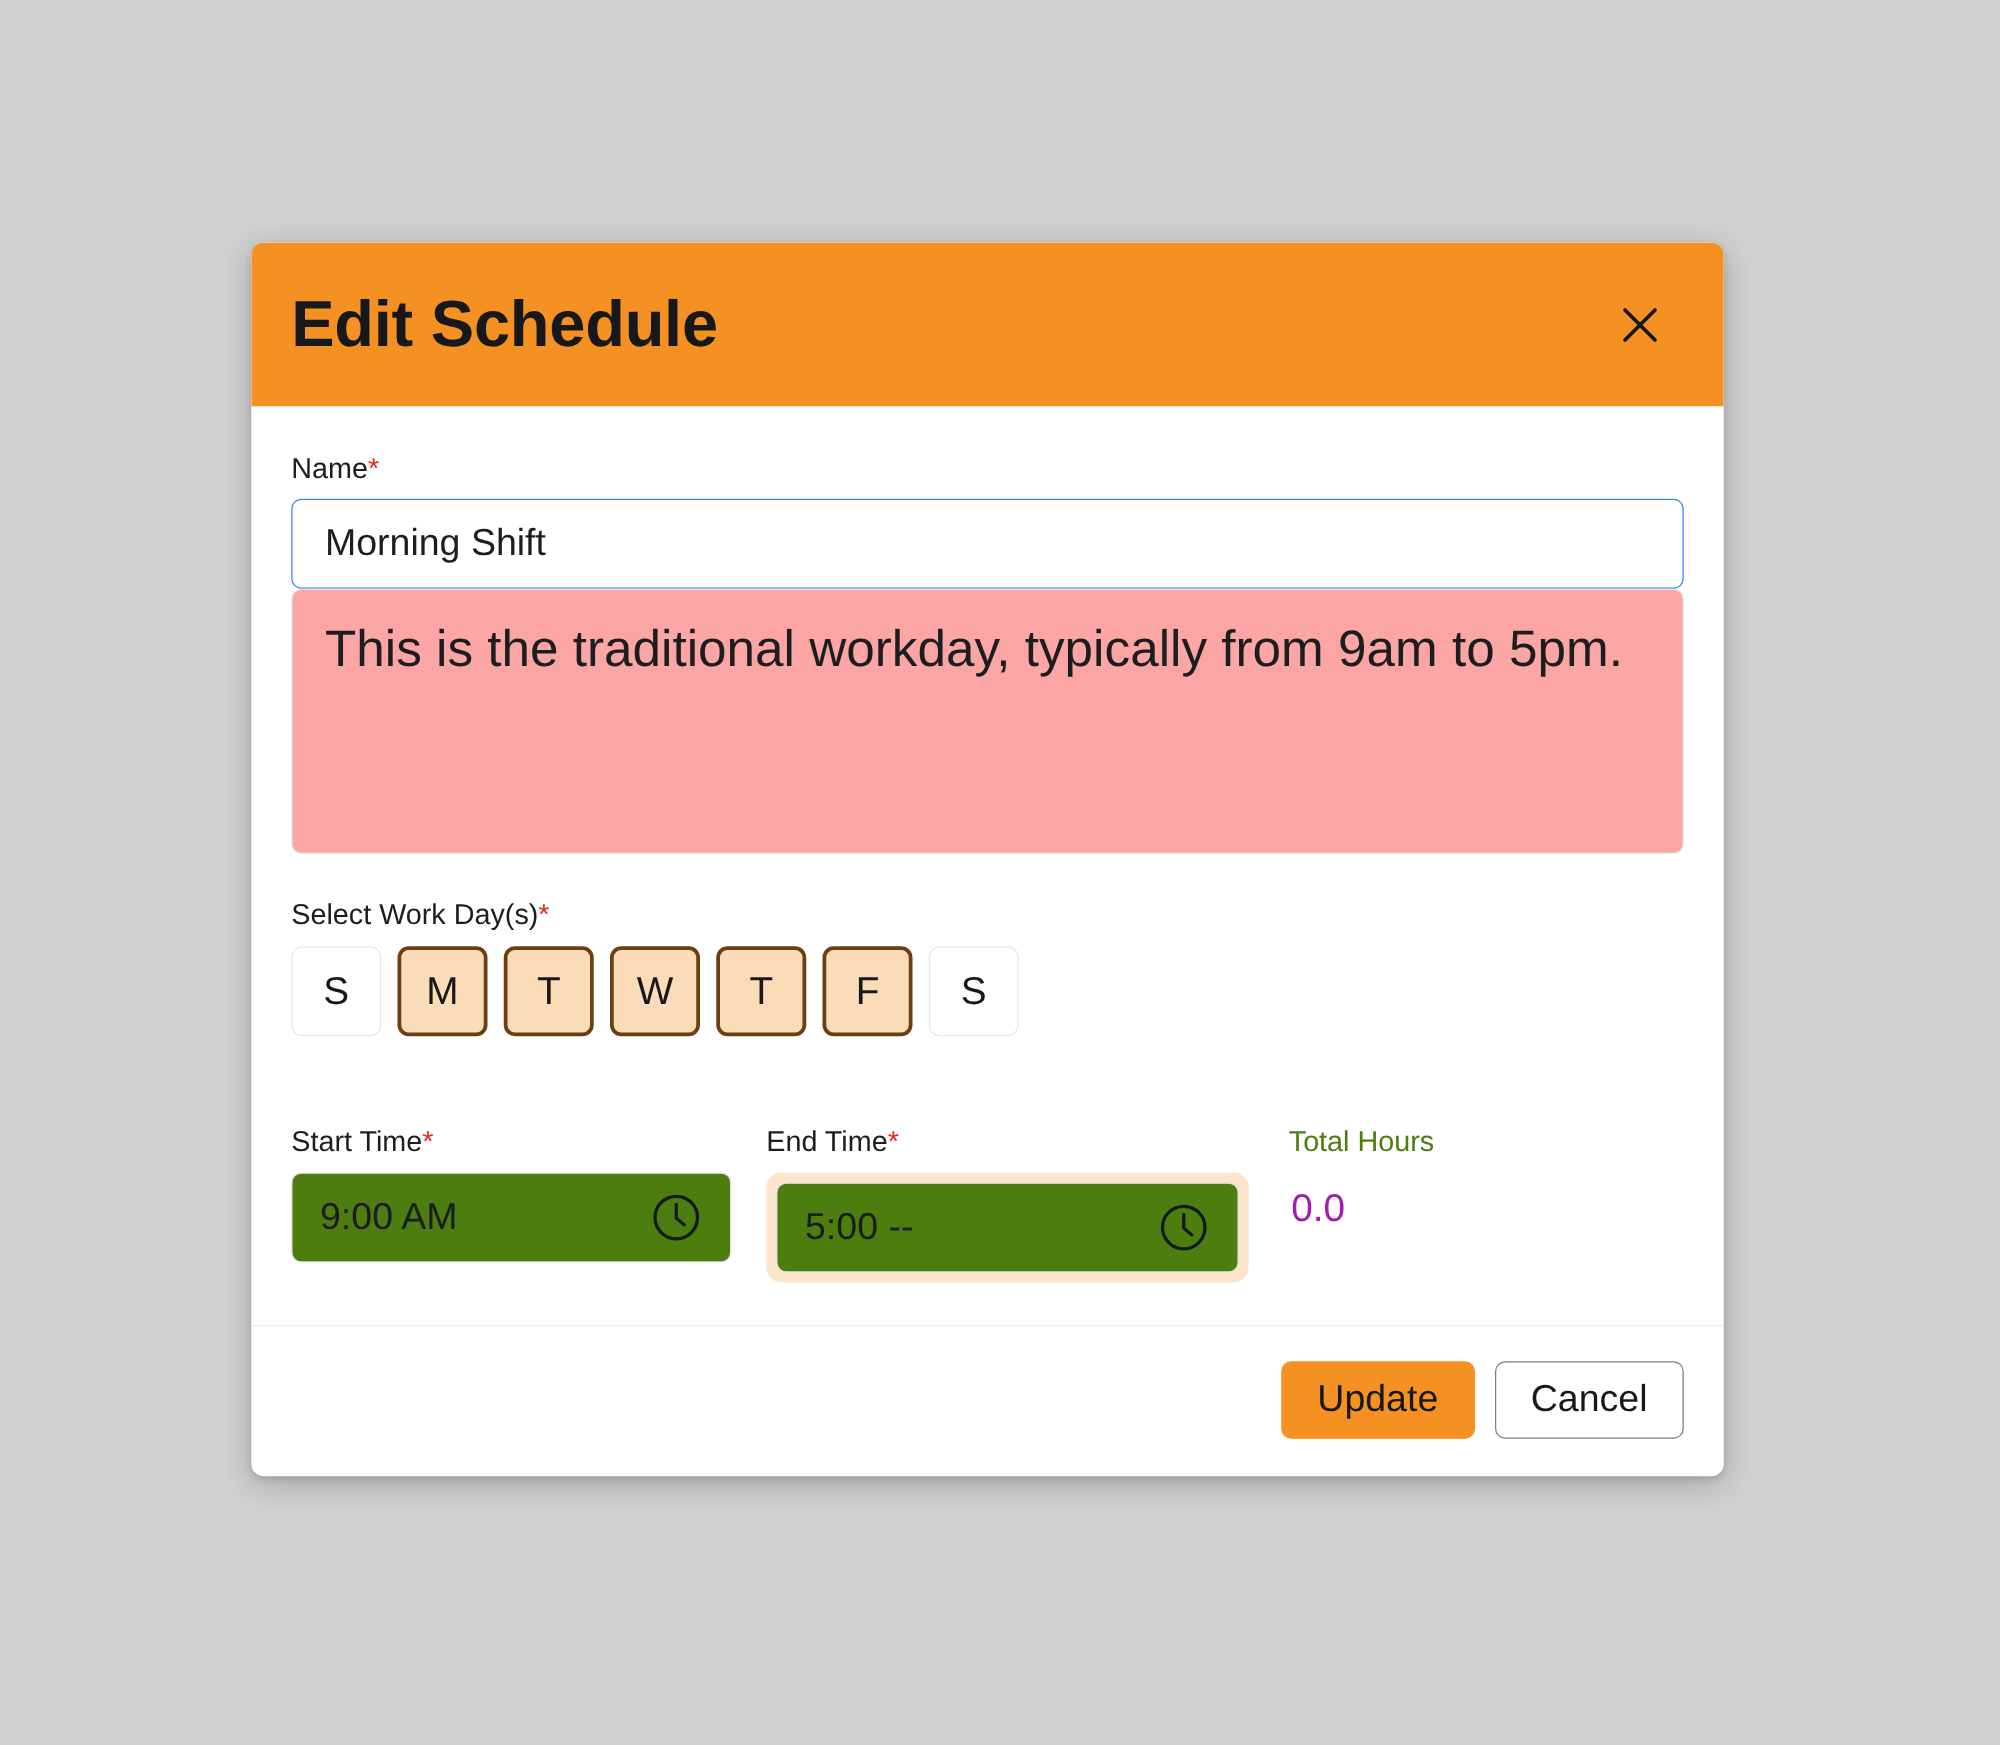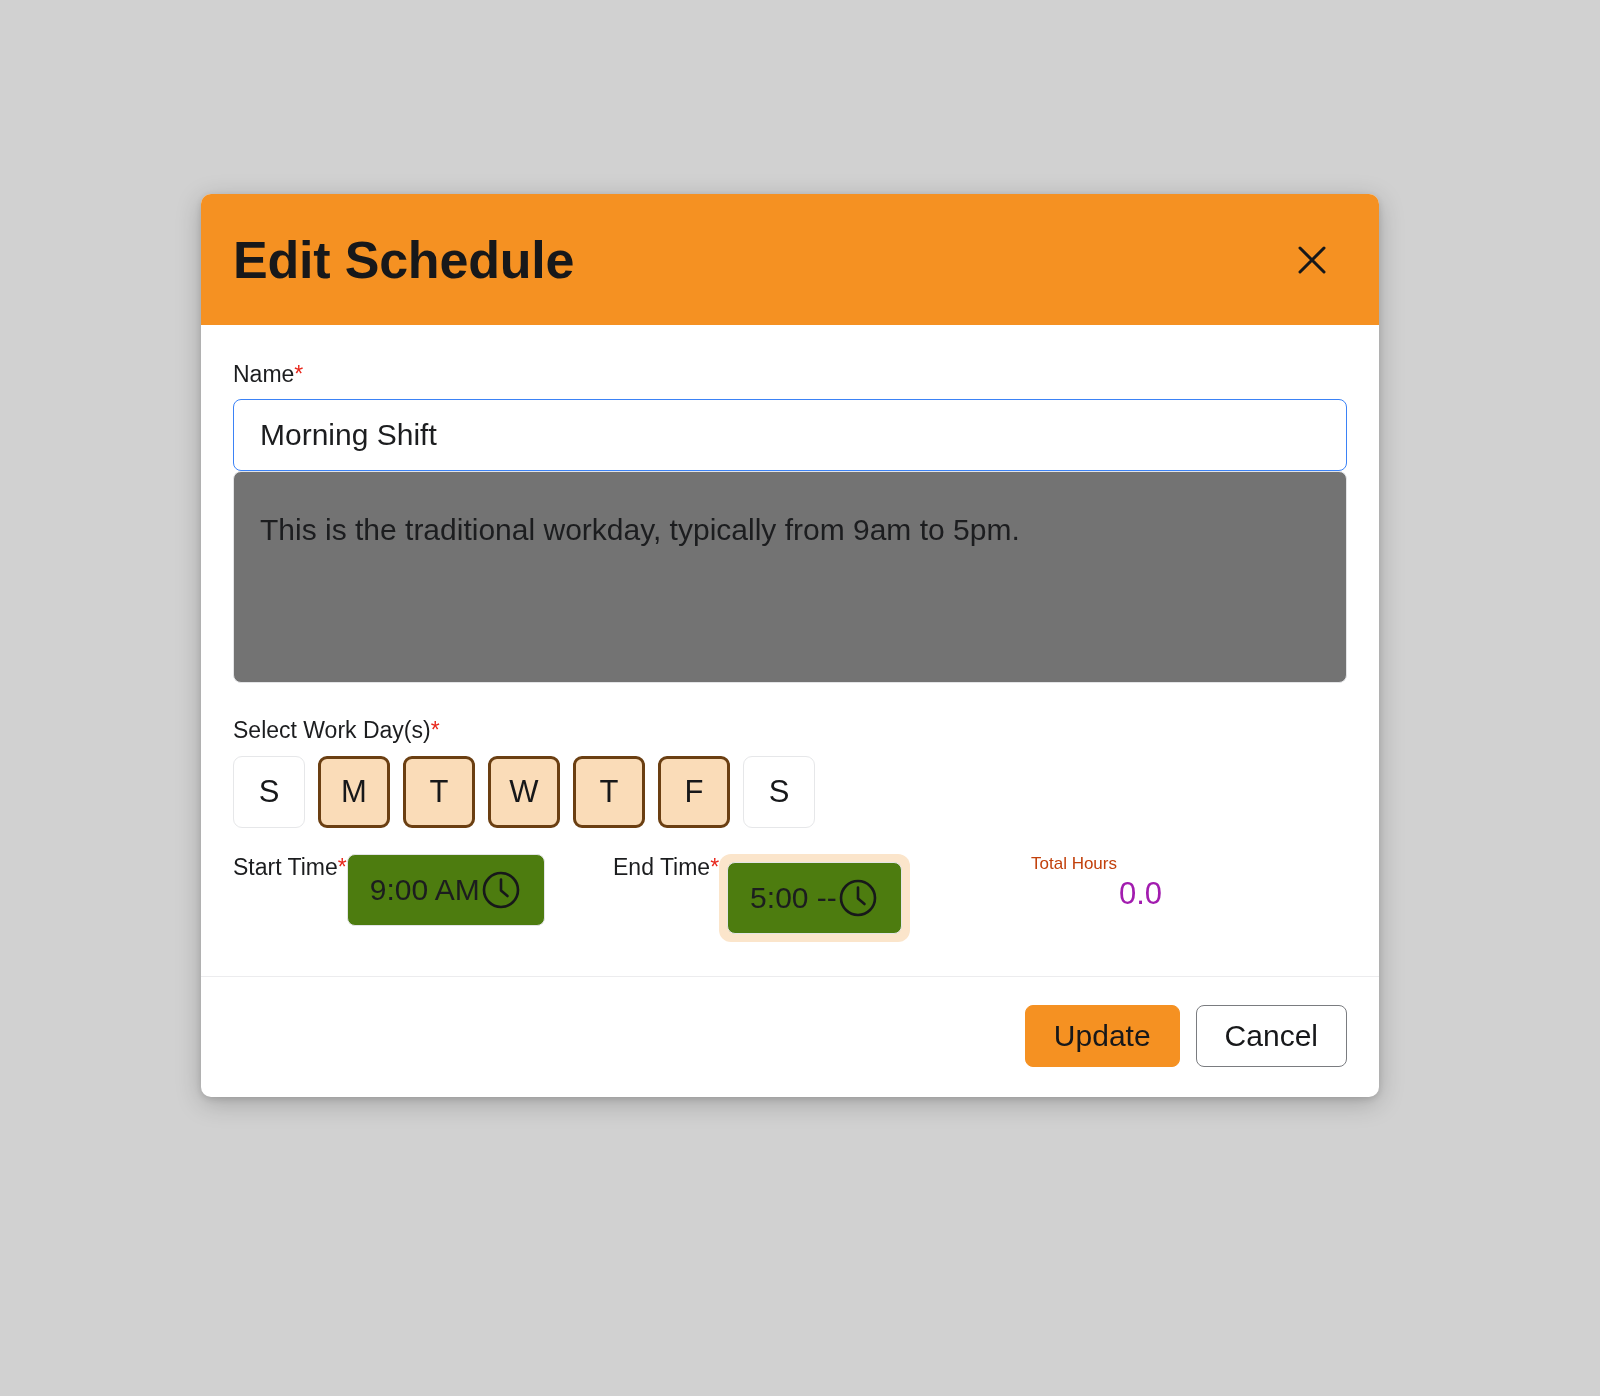--- a/index.html
+++ b/index.html
@@ -84,23 +84,23 @@
     color: #1c1d1f;
     font-family: "Liberation Sans", sans-serif;
     outline: none;
   }
 
   .textarea-input {
     width: 100%;
     height: 212px;
     border: 1px solid #e3e4e6;
     border-radius: 8px;
-    background: #737373;
-    padding: 39px 26px;
-    font-size: 30px;
+    background: #fca5a5;
+    padding: 22px 26px;
+    font-size: 41px;
     color: #1c1d1f;
     font-family: "Liberation Sans", sans-serif;
     line-height: 1.25;
     resize: none;
     outline: none;
   }
 
   
   .days-field { margin-top: 30px; margin-bottom: 26px; }
   .day-row {
@@ -127,21 +127,21 @@
     background: #fadcb8;
     border: 3px solid #6b3f12;
   }
 
   
   .time-row {
     display: flex;
     align-items: flex-start;
     margin-top: 6px;
   }
-  .time-col { display: flex; flex-direction: row; }
+  .time-col { display: flex; flex-direction: column; margin-top: 45px; }
   .time-col.start { width: 352px; }
   .time-col.end { width: 386px; margin-left: 28px; }
   .time-col.total { margin-left: 32px; }
 
   .time-box-wrap {
     border-radius: 12px;
     padding: 0;
   }
   .time-box-wrap.focused {
     background: #fbe5cb;
@@ -160,21 +160,21 @@
   }
   .time-box-wrap.focused .time-box { width: 100%; }
   .time-value {
     font-size: 30px;
     color: #1c1d1f;
     flex: 1;
   }
   .clock-icon { display: flex; align-items: center; justify-content: center; }
   .clock-icon svg { display: block; }
 
-  .total-label { font-size: 17px; color: #c2410c; }
+  .total-label { font-size: 23px; color: #4d7c0f; }
   .total-value {
     font-size: 31px;
     color: #a21caf;
     margin-top: 22px;
     padding-left: 2px;
   }
 
   
   .dialog-footer {
     border-top: 1px solid #ececee;

